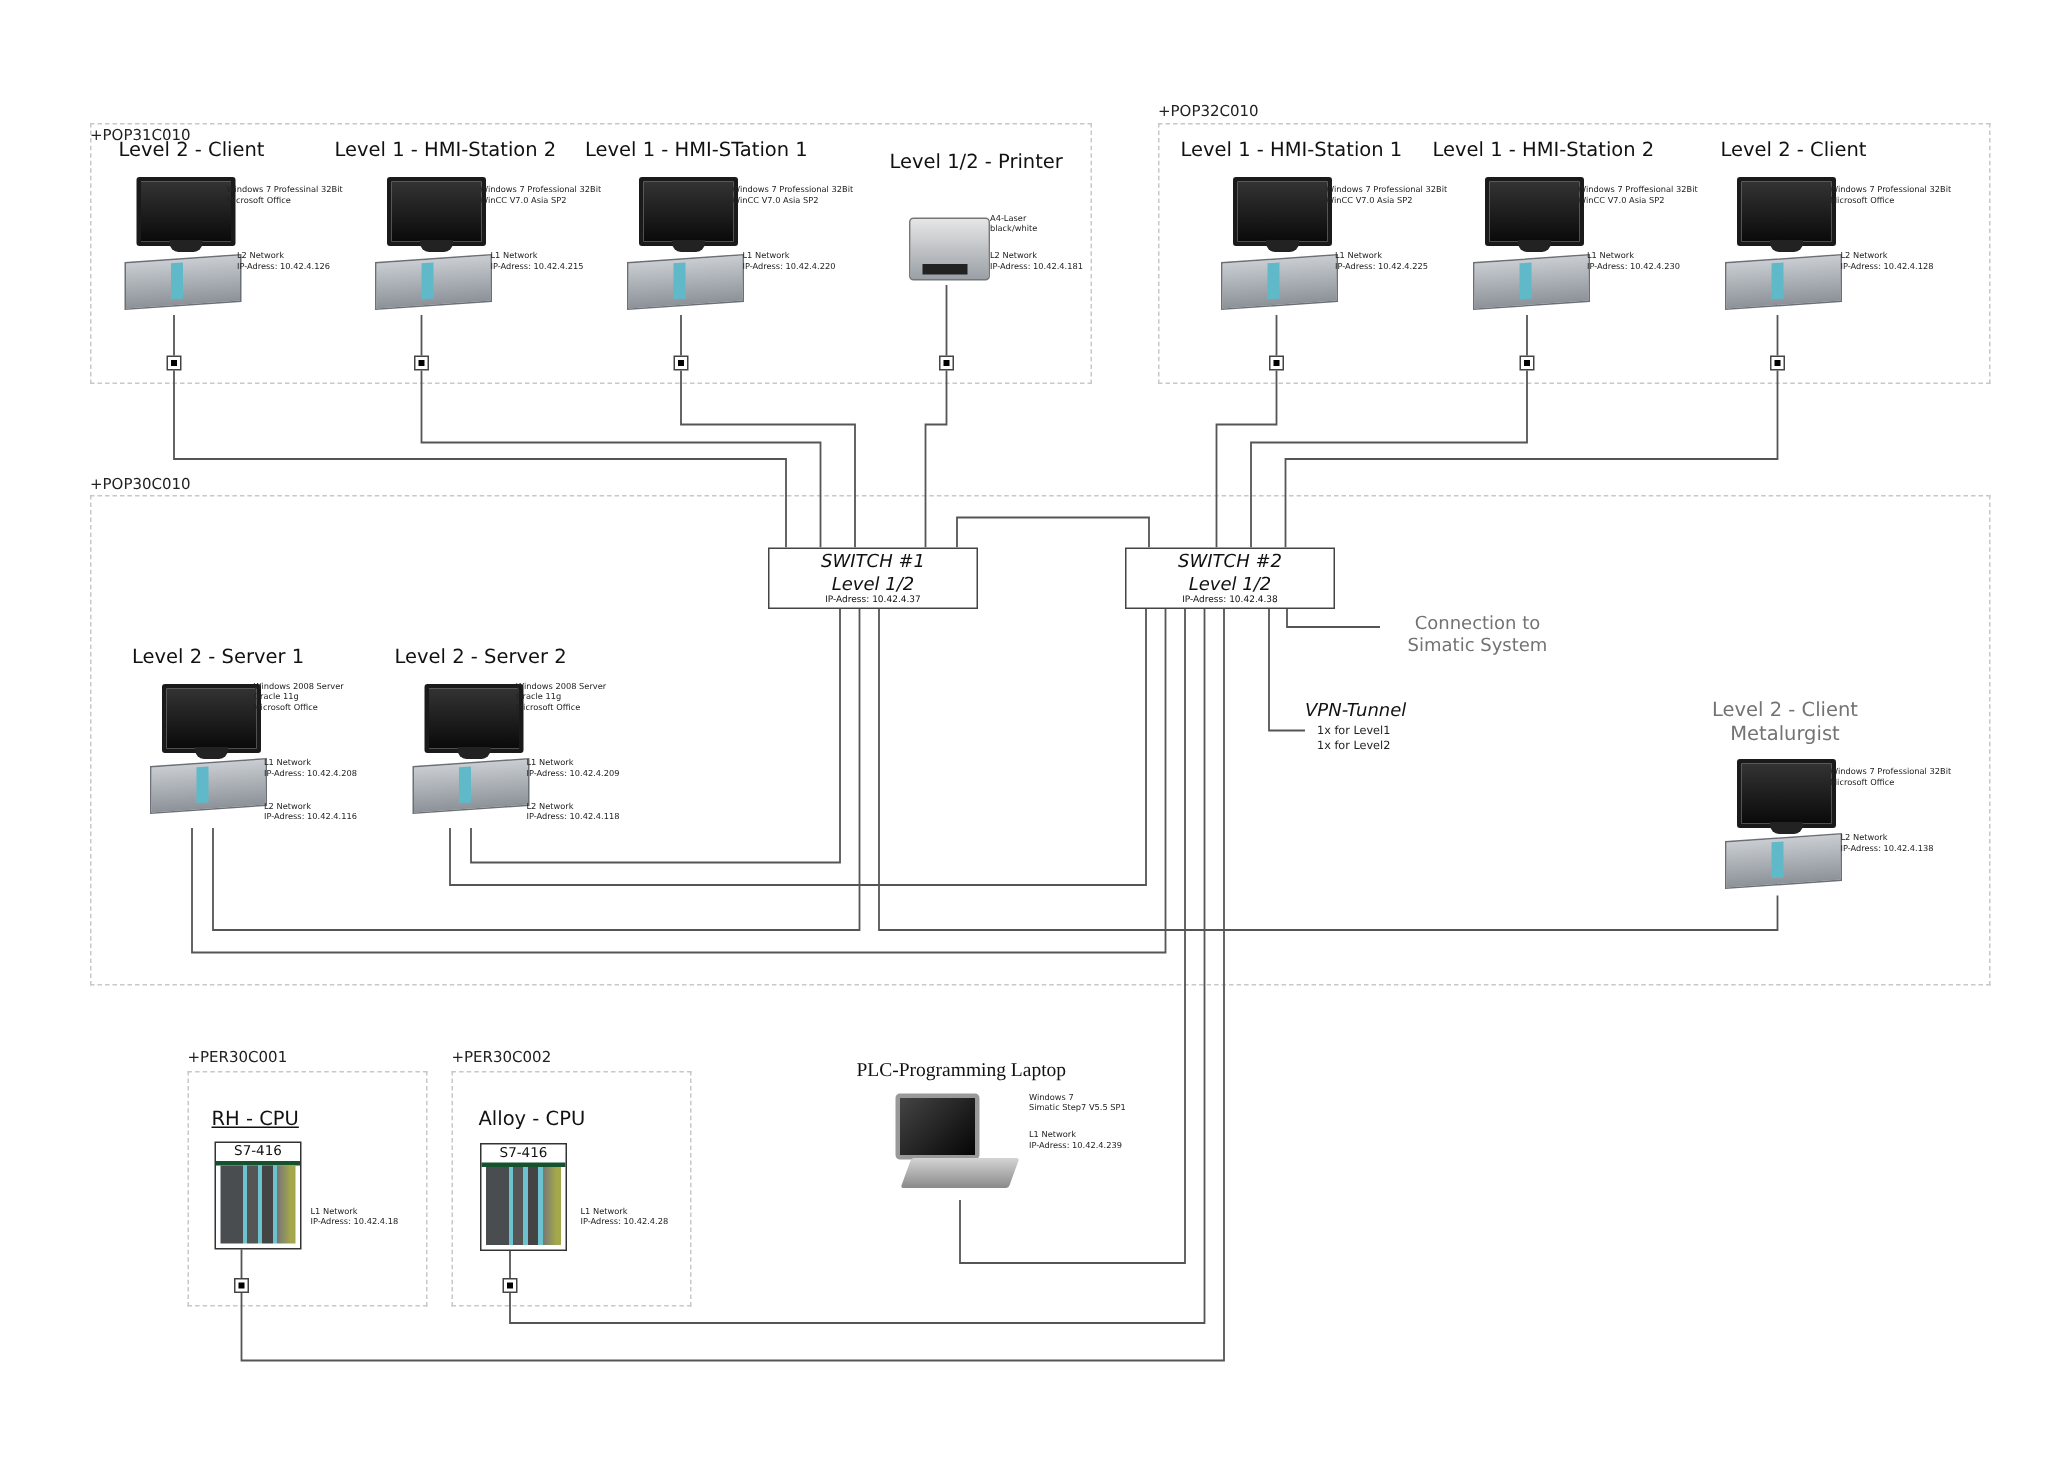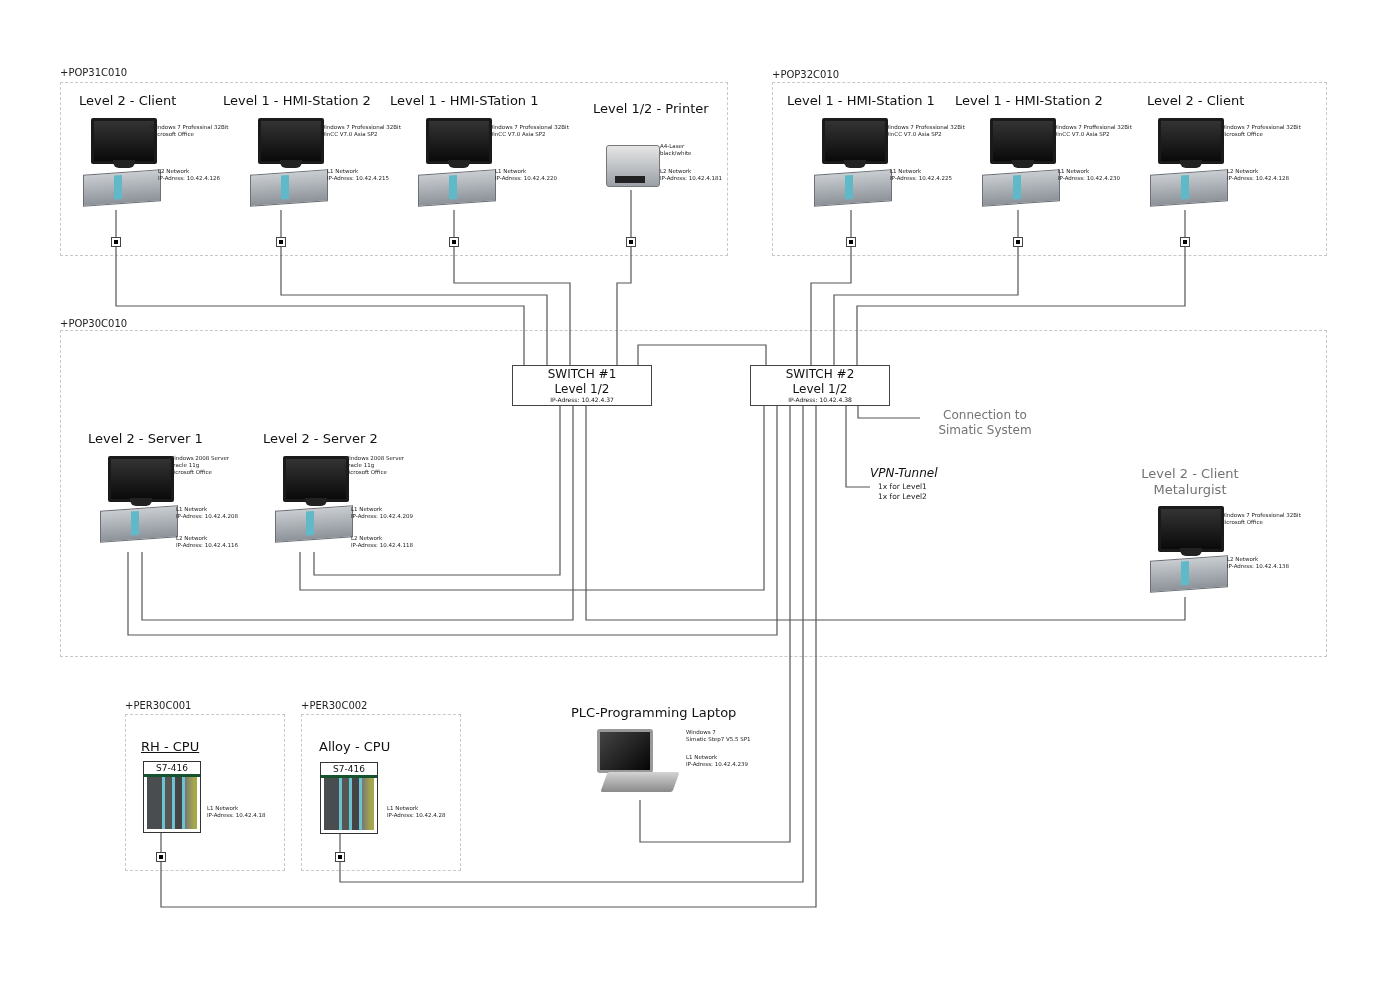--- a/index.html
+++ b/index.html
@@ -3,21 +3,21 @@
 <meta charset="utf-8">
 <style>
   html, body { margin: 0; padding: 0; background: #ffffff; }
   body { width: 1380px; height: 988px; position: relative; overflow: hidden;
          font-family: "DejaVu Sans", sans-serif; color: #111; }
   .zone { position: absolute; border: 1px dashed #c8c8c8; }
   .zone-label { position: absolute; font-size: 10px; color: #222; }
   .title { position: absolute; font-size: 13px; color: #111; white-space: nowrap; }
   .small { position: absolute; font-size: 5.5px; line-height: 7px; color: #222; white-space: pre; }
   .switch { position: absolute; border: 1px solid #444; background: #fff; text-align: center; }
-  .switch .n { font-size: 12px; line-height: 14px; margin-top: 1px; }
+  .switch .n { font-size: 12px; line-height: 14px; margin-top: 1px; font-style: italic; }
   .switch .ip { font-size: 6px; line-height: 8px; }
   .port { position: absolute; width: 8px; height: 8px; border: 1px solid #444; background: #fff; }
   .port::after { content: ""; position: absolute; left: 2px; top: 2px; width: 4px; height: 4px; background: #000; }
   svg.wires { position: absolute; left: 0; top: 0; }
   .monitor { position: absolute; width: 66px; height: 46px; background: linear-gradient(#333,#0a0a0a); border: 3px solid #1a1a1a; border-radius: 2px; box-sizing: border-box; }
   .monitor-stand { position: absolute; width: 22px; height: 8px; background: #222; border-radius: 0 0 6px 6px; }
   .pc { position: absolute; width: 76px; height: 30px; background: linear-gradient(#c9cdd2,#8c9298); border: 1px solid #6b7076; transform: skewY(-4deg); }
   .pc .front { position: absolute; left: 30px; top: 2px; width: 8px; height: 24px; background: #5fb9c9; }
   .printer { position: absolute; width: 52px; height: 40px; background: linear-gradient(#e6e6e6,#9aa0a6); border: 1px solid #777; border-radius: 3px; }
   .printer .tray { position: absolute; left: 8px; bottom: 3px; width: 30px; height: 7px; background: #222; }
@@ -26,21 +26,21 @@
   .plc { position: absolute; border: 1px solid #333; background: #fff; }
   .plc .head { height: 12px; border-bottom: 3px solid #14532d; text-align: center; font-size: 9px; line-height: 12px; }
   .plc .body { position: absolute; left: 3px; top: 15px; right: 3px; bottom: 3px; background: linear-gradient(90deg,#4a4d50 0,#4a4d50 30%,#6cc2cf 30%,#6cc2cf 36%,#555 36%,#555 50%,#6cc2cf 50%,#6cc2cf 56%,#444 56%,#444 70%,#6cc2cf 70%,#6cc2cf 76%,#777 76%,#a5a84a 94%); }
   .note { position: absolute; font-size: 12px; color: #737373; text-align: center; white-space: nowrap; line-height: 15px; }
   .vpn-sub { position: absolute; font-size: 7.5px; color: #222; line-height: 10px; white-space: pre; }
 </style>
 </head>
 <body>
 
 <div class="zone" style="left:60px;top:82px;width:666px;height:172px;"></div>
-<div class="zone-label" style="left:60px;top:67px;">+POP31C010</div>
+<div class="zone-label" style="left:60px;top:85px;">+POP31C010</div>
 <div class="zone" style="left:772px;top:82px;width:553px;height:172px;"></div>
 <div class="zone-label" style="left:772px;top:69px;">+POP32C010</div>
 <div class="zone" style="left:60px;top:330px;width:1265px;height:325px;"></div>
 <div class="zone-label" style="left:60px;top:318px;">+POP30C010</div>
 <div class="zone" style="left:125px;top:714px;width:158px;height:155px;"></div>
 <div class="zone-label" style="left:125px;top:700px;">+PER30C001</div>
 <div class="zone" style="left:301px;top:714px;width:158px;height:155px;"></div>
 <div class="zone-label" style="left:301px;top:700px;">+PER30C002</div>
 
 <svg class="wires" width="1380" height="988">
@@ -236,19 +236,19 @@
 IP-Adress: 10.42.4.18</div>
 
 <div class="title" style="left:319px;top:739px;">Alloy - CPU</div>
 <div class="plc" style="left:320px;top:762px;width:56px;height:70px;">
   <div class="head">S7-416</div>
   <div class="body"></div>
 </div>
 <div class="small" style="left:387px;top:805px;">L1 Network
 IP-Adress: 10.42.4.28</div>
 
-<div class="title" style="left:571px;top:705px;">PLC-Programming Laptop</div>
+<div class="title" style="left:571px;top:705px;font-family:Liberation Serif, serif;">PLC-Programming Laptop</div>
 <div class="laptop-screen" style="left:597px;top:729px;"></div>
 <div class="laptop-base" style="left:604px;top:772px;"></div>
 <div class="small" style="left:686px;top:729px;">Windows 7
 Simatic Step7 V5.5 SP1</div>
 <div class="small" style="left:686px;top:754px;">L1 Network
 IP-Adress: 10.42.4.239</div>
 
 </body></html>

